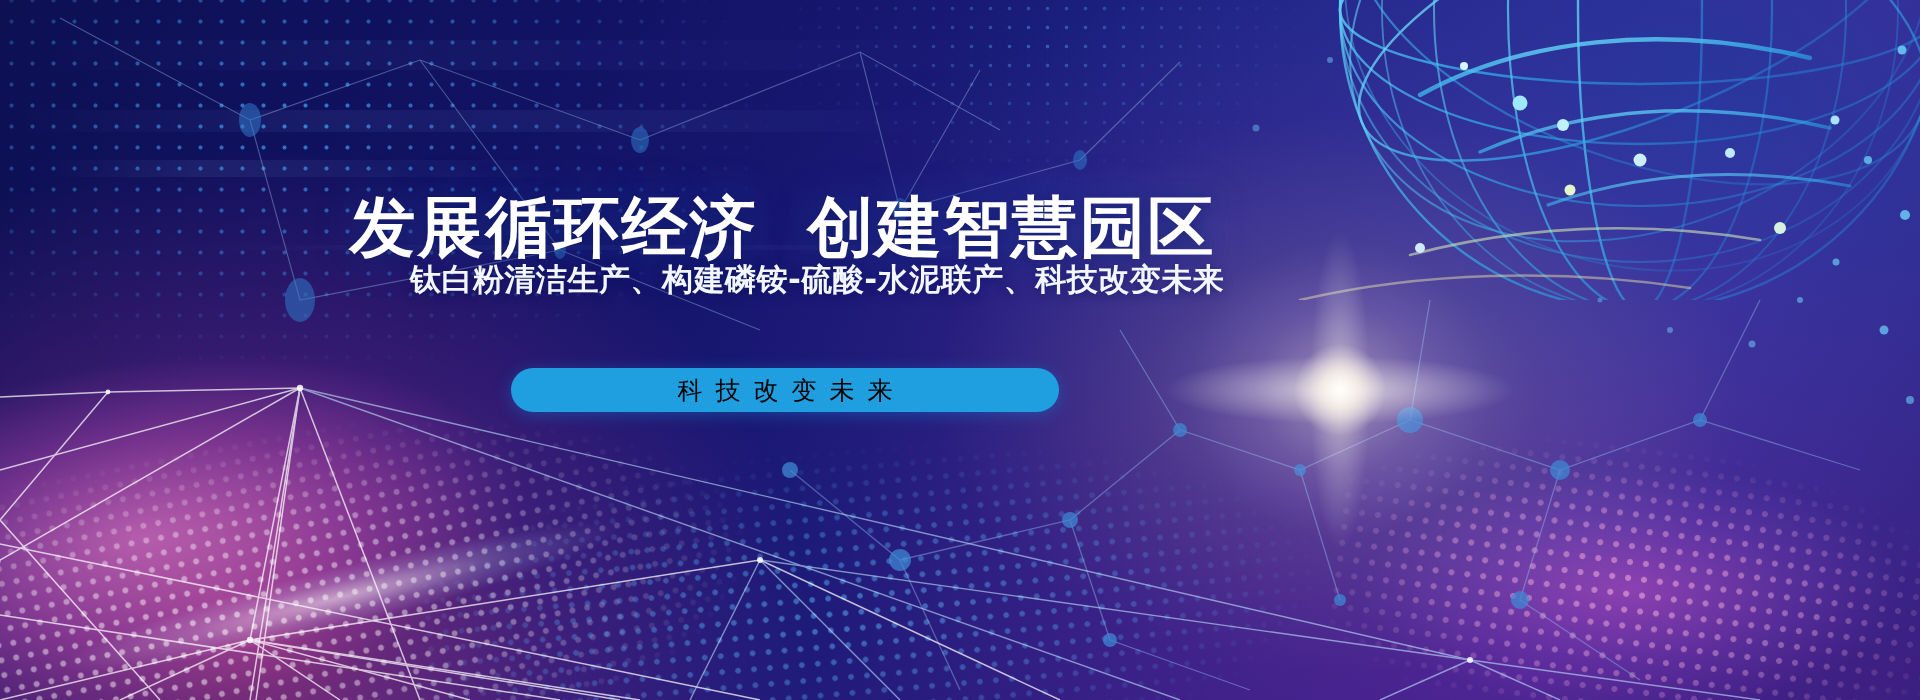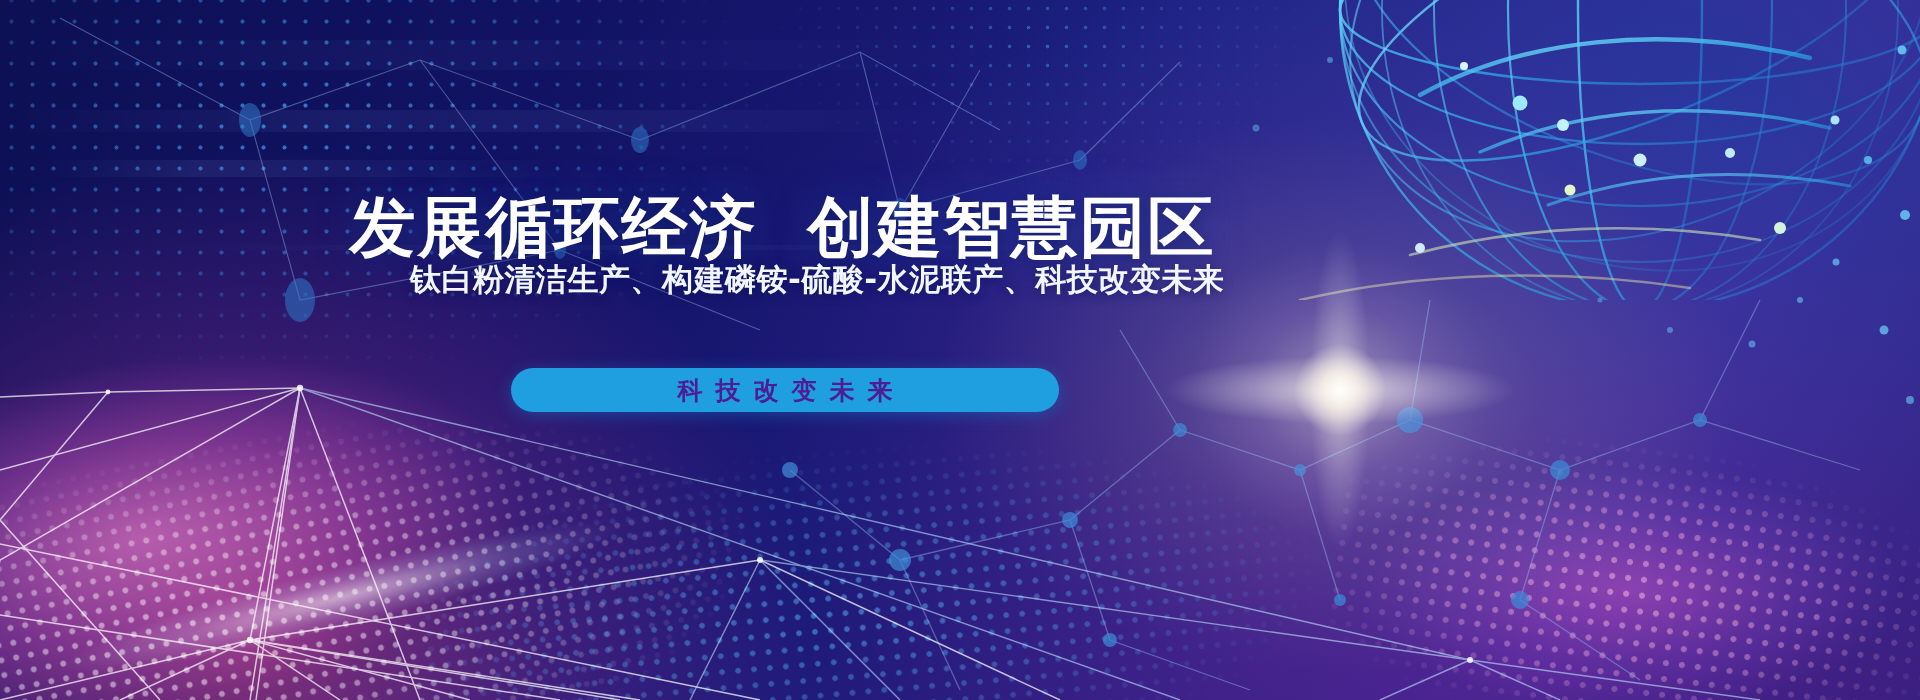--- a/index.html
+++ b/index.html
@@ -115,21 +115,21 @@
   }
   #subtitle div{white-space:pre;}
   #cta{
     position:absolute;left:511px;top:368px;width:548px;height:44px;
     border-radius:22px;background:#1f9fe0;
     display:flex;align-items:center;justify-content:center;
     box-shadow:0 3px 16px rgba(20,120,200,.45);
     cursor:pointer;
   }
   #ctaLabel{
-    color:#4c1d95;font-size:25px;font-weight:700;letter-spacing:13px;
+    color:#000000;font-size:25px;font-weight:400;letter-spacing:13px;
     text-indent:13px;white-space:pre;
   }
 </style>
 </head>
 <body>
 
 <div id="banner">
 
   <div class="layer nosel" id="dotgrid"></div>
   <div class="layer nosel" id="dotgrid2"></div>

